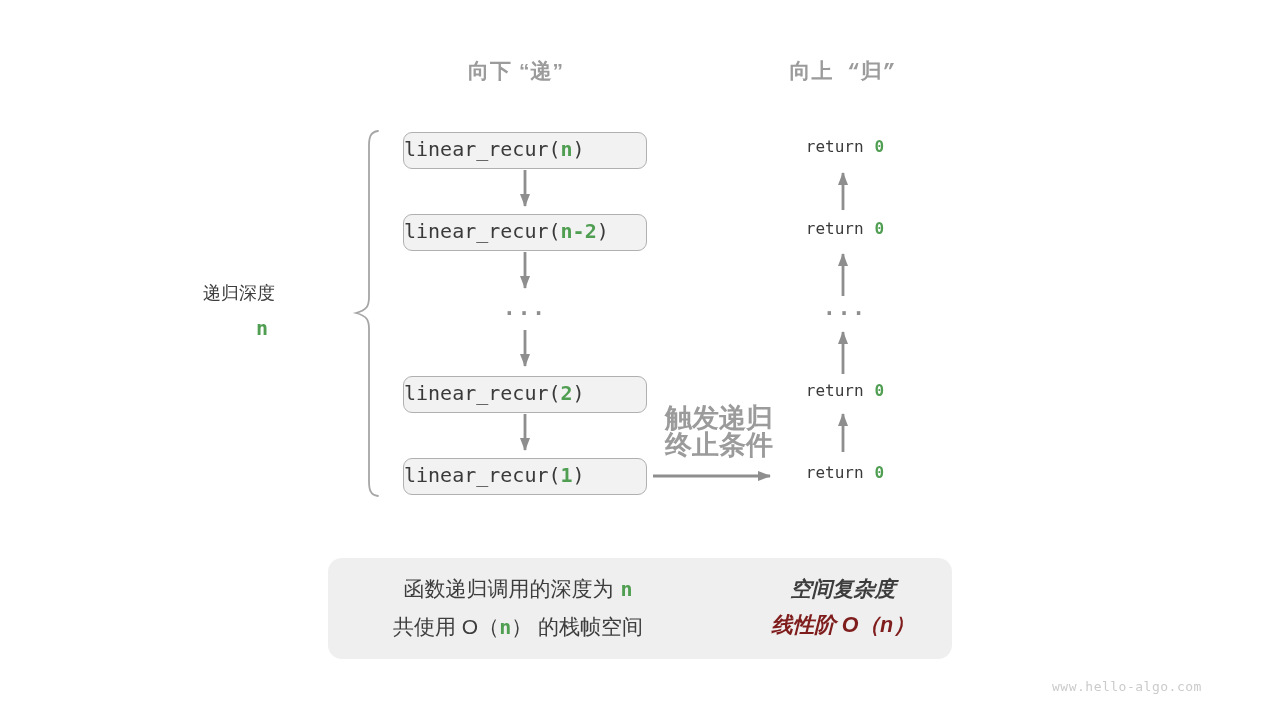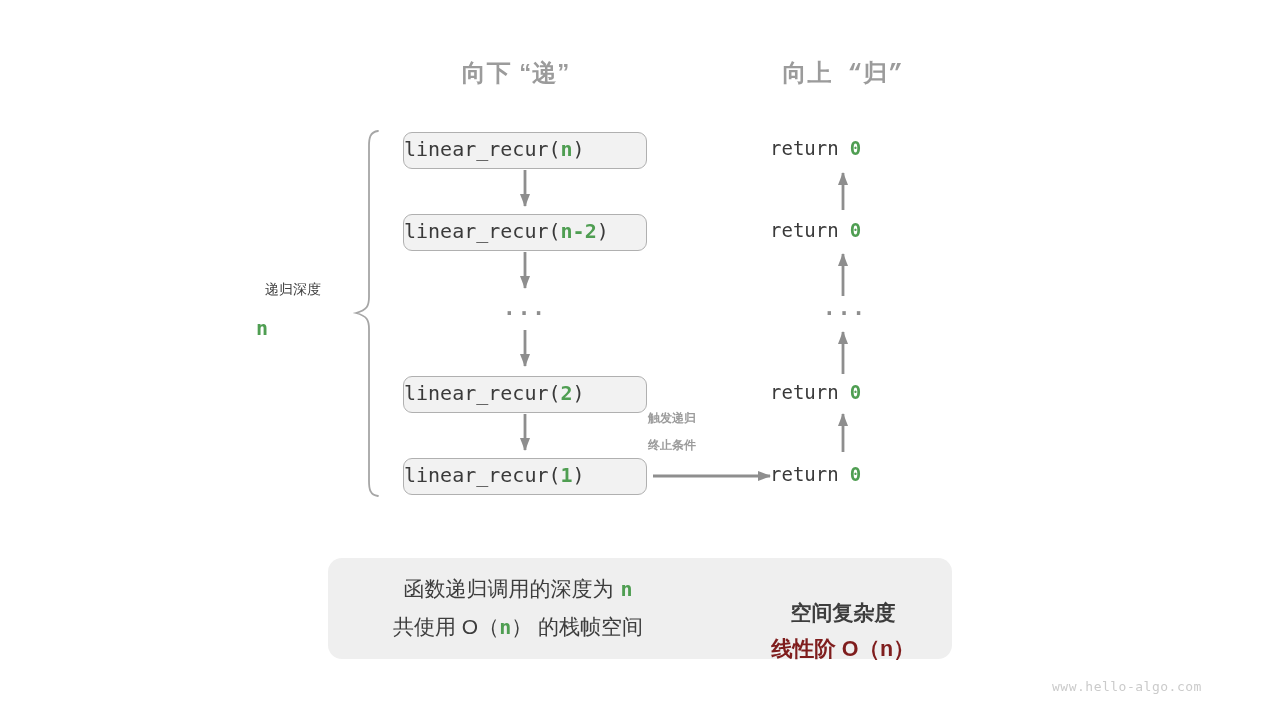--- a/index.html
+++ b/index.html
@@ -6,64 +6,64 @@
   .canvas{
     position:relative;width:1280px;height:720px;background:#ffffff;
     overflow:hidden;font-family:"Liberation Sans",sans-serif;color:#3d3d3d;
   }
   .abs{position:absolute;}
   .mono{font-family:"DejaVu Sans Mono","Liberation Mono",monospace;}
   svg.overlay{position:absolute;left:0;top:0;width:1280px;height:720px;pointer-events:none;}
 
   .col-header{
     top:57px;width:250px;text-align:center;
-    font-size:24px;font-weight:bold;color:#9b9b9b;letter-spacing:1px;
+    font-size:21px;font-weight:bold;color:#9b9b9b;letter-spacing:1px;
   }
   .hdr-left{left:391px;}
   .hdr-right{left:768px;width:150px;font-family:Liberation Mono, monospace;}
 
   .call-box{
     left:403px;width:244px;height:37px;box-sizing:border-box;
     background:#f2f2f2;border:1.5px solid #b0b0b0;border-radius:9px;
     text-align:left;line-height:33px;
     font-size:20px;color:#3a3a3a;
   }
   .call-box .arg{color:#4f9e52;font-weight:bold;}
 
   .ret-row{
-    left:770px;width:150px;text-align:left;
-    font-size:19px;color:#3a3a3a;
+    left:770px;width:150px;text-align:center;
+    font-size:16px;color:#3a3a3a;
   }
   .ret-row .val{color:#4f9e52;font-weight:bold;margin-left:11px;}
 
   .ellipsis{
     width:244px;text-align:center;font-size:21px;font-weight:bold;
     color:#8e8e8e;letter-spacing:2px;
   }
 
-  .depth-label{left:203px;top:281px;width:118px;text-align:right;font-size:14px;color:#3d3d3d;}
+  .depth-label{left:203px;top:281px;width:118px;text-align:left;font-size:18px;color:#3d3d3d;}
   .depth-value{left:203px;top:316px;width:118px;text-align:center;font-size:20px;font-weight:bold;color:#4f9e52;}
 
   .term-note{
-    left:648px;top:405px;width:125px;text-align:left;
-    font-size:12px;font-weight:bold;color:#9b9b9b;line-height:27px;
+    left:648px;top:405px;width:125px;text-align:right;
+    font-size:27px;font-weight:bold;color:#9b9b9b;line-height:27px;
   }
 
   .summary-box{
     left:328px;top:558px;width:624px;height:101px;
     background:#efefef;border-radius:14px;
   }
   .summary-left{
     left:350px;top:570px;width:336px;text-align:center;
     font-size:21px;line-height:37px;color:#3d3d3d;
   }
   .summary-left .gn{color:#4f9e52;font-weight:bold;font-size:20px;}
   .summary-left .gap{margin-left:7px;}
   .summary-right{
-    left:763px;top:594px;width:160px;text-align:center;line-height:37px;
+    left:763px;top:570px;width:160px;text-align:center;line-height:37px;font-style:italic;
   }
   .summary-right .title{font-size:21px;font-weight:bold;color:#3d3d3d;}
   .summary-right .result{font-size:21.5px;font-weight:bold;color:#7f1d1d;}
 
   .watermark{
     left:1052px;top:679px;width:180px;text-align:left;
     font-size:13px;color:#cbcbcb;letter-spacing:0.5px;
   }
 </style>
 </head>

